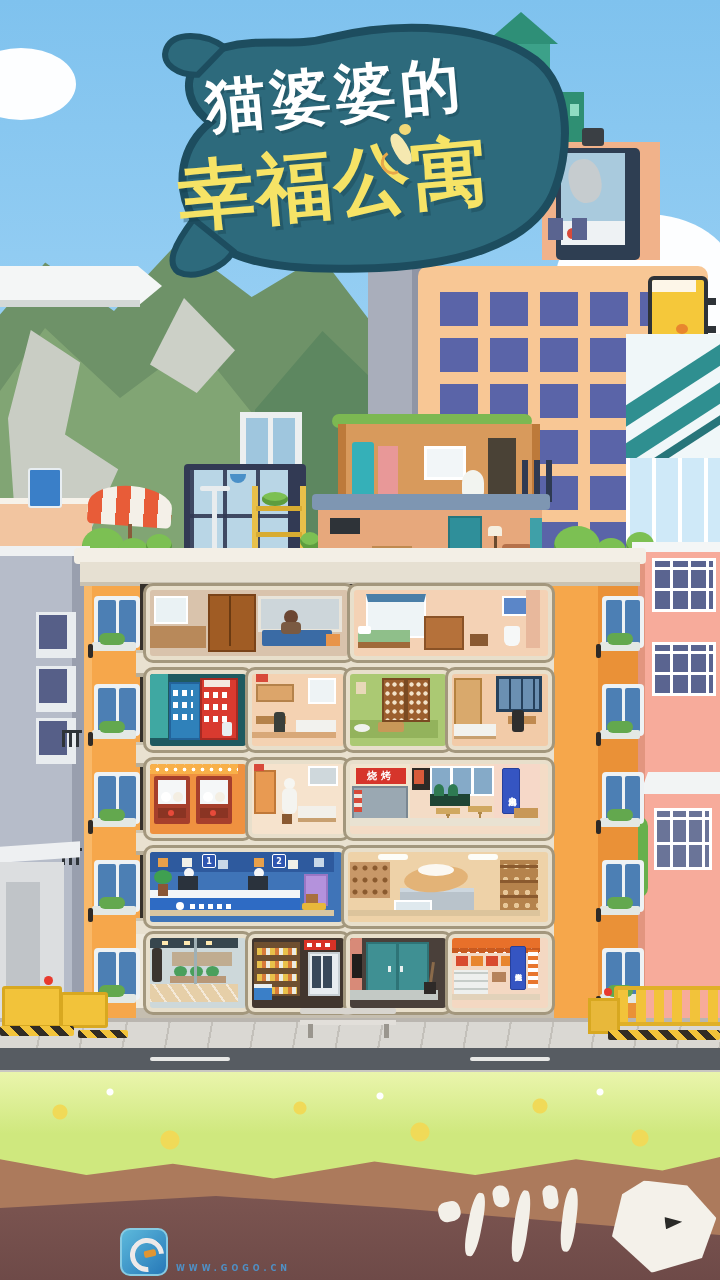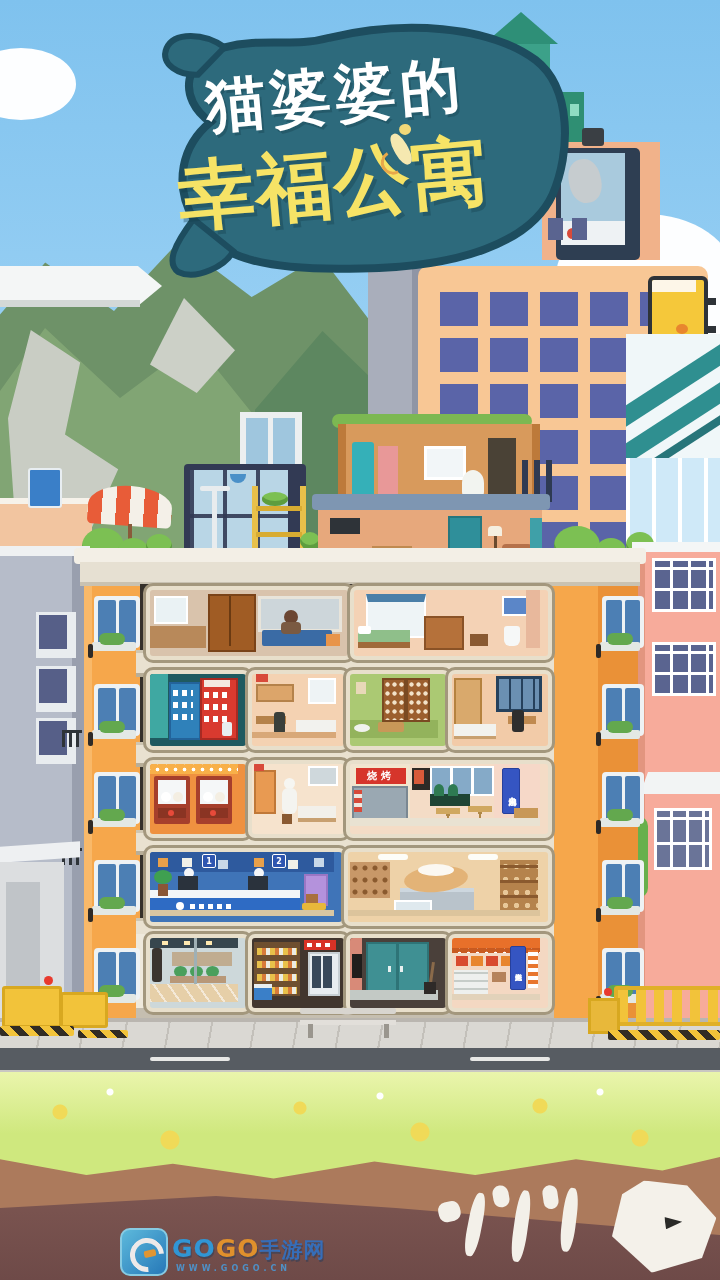--- a/index.html
+++ b/index.html
@@ -475,23 +475,20 @@
     <div class="a" style="left:234px;top:38px;width:18px;height:16px;background:#2a2a28;clip-path:polygon(0 25%,100% 50%,12% 100%);"></div>
   </div>
 
   <div class="a" style="left:0;top:1072px;width:720px;height:112px;background:linear-gradient(#eaf5ac,#cfe87e 55%);clip-path:polygon(0 0,100% 0,100% 76%,92% 88%,80% 78%,66% 92%,52% 80%,38% 95%,24% 82%,12% 92%,0 78%);background-image:radial-gradient(circle at 60px 40px,#f0da58 0 7px,transparent 8px),radial-gradient(circle at 170px 68px,#f0da58 0 9px,transparent 10px),radial-gradient(circle at 300px 36px,#f0da58 0 6px,transparent 7px),radial-gradient(circle at 420px 60px,#f0da58 0 9px,transparent 10px),radial-gradient(circle at 540px 34px,#f0da58 0 7px,transparent 8px),radial-gradient(circle at 640px 66px,#f0da58 0 8px,transparent 9px),radial-gradient(circle at 110px 20px,#ffffff 0 3px,transparent 4px),radial-gradient(circle at 380px 24px,#ffffff 0 3px,transparent 4px),radial-gradient(circle at 600px 20px,#ffffff 0 3px,transparent 4px),linear-gradient(#eaf5ac,#cfe87e 55%);"></div>
 
   <div class="a" style="left:120px;top:1226px;width:240px;height:54px;opacity:.88;">
     <div class="a" style="left:0;top:2px;width:44px;height:44px;background:linear-gradient(135deg,#5ac8f0,#1d7fc8);border:2px solid #8adcf8;border-radius:10px;">
       <div class="a" style="left:8px;top:8px;width:24px;height:24px;border:5px solid #fff;border-radius:50%;border-right-color:transparent;transform:rotate(40deg);"></div>
       <div class="a" style="left:22px;top:20px;width:12px;height:7px;background:#f0a030;border-radius:2px;transform:rotate(-12deg);"></div>
     </div>
-    <div class="a" style="left:52px;top:8px;width:190px;height:30px;white-space:nowrap;">
-      <span class="wmtxt" style="color:#28a0e8;">GO</span><span class="wmtxt" style="color:#f09a28;">GO</span><span class="wmtxt" style="color:#2e72c8;font-size:21px;">手游网</span>
-    </div>
     <div class="a" style="left:56px;top:38px;font-size:8px;letter-spacing:4px;color:#4a9ad8;font-weight:bold;">WWW.GOGO.CN</div>
   </div>
 
   <div class="a" style="left:150px;top:14px;width:432px;height:268px;transform:rotate(-3deg);">
     <svg width="432" height="268" viewBox="0 0 432 268" style="position:absolute;left:0;top:0;">
       <path d="M62,100 C30,75 38,34 80,26 C118,18 150,30 185,22 C260,8 345,18 390,55 C425,85 420,150 400,190 C375,238 300,258 205,254 C115,252 60,238 40,196 C22,160 32,122 62,100 Z" fill="#2d6a7c" stroke="#1d4d5f" stroke-width="8"></path>
       <path d="M40,196 C20,220 10,238 22,248 C40,258 70,244 78,230 Z" fill="#2d6a7c" stroke="#1d4d5f" stroke-width="6"></path>
       <path d="M80,26 C60,10 30,8 22,24 C14,40 34,52 52,52 Z" fill="#2d6a7c" stroke="#1d4d5f" stroke-width="6"></path>
     </svg>
     <div class="a title1" style="left:58px;top:40px;font-size:60px;transform:rotate(-2deg);">猫婆婆的</div>

